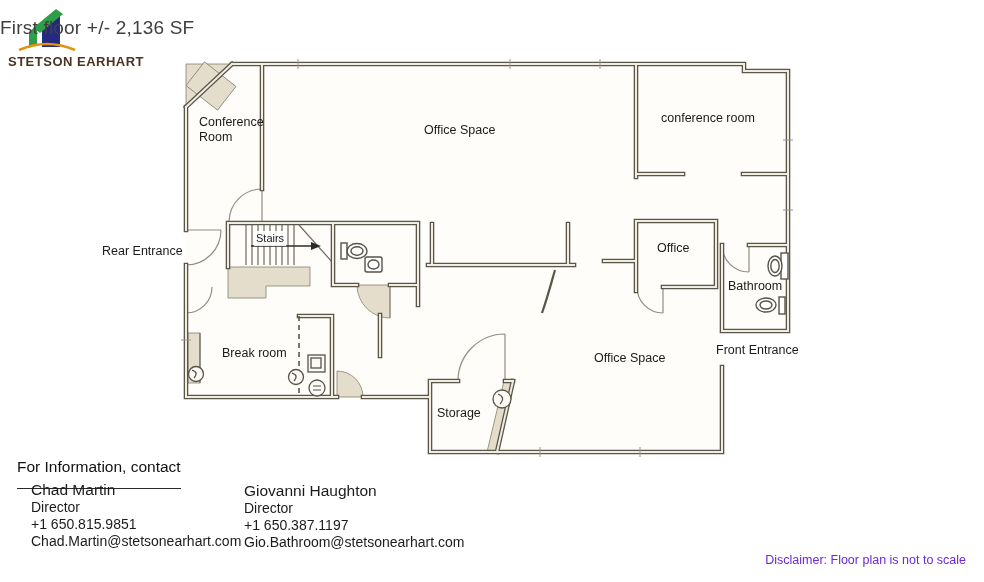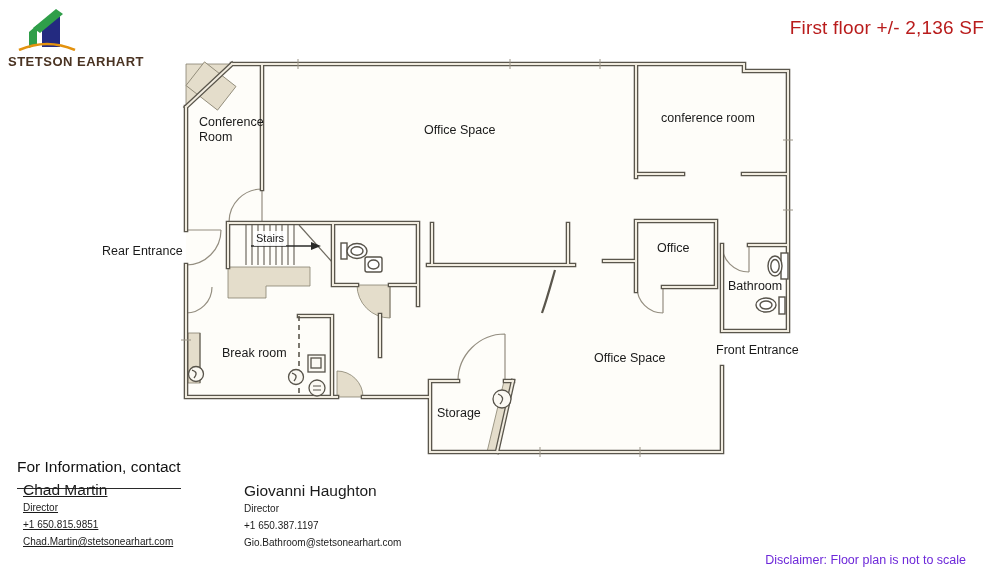--- a/index.html
+++ b/index.html
@@ -3,35 +3,35 @@
 <meta charset="utf-8">
 <style>
   * { margin:0; padding:0; box-sizing:border-box; }
   html,body { width:984px; height:582px; }
   body { font-family:"Liberation Sans", sans-serif; background:#ffffff; position:relative; overflow:hidden; color:#1b1b1b; }
   .page { position:absolute; inset:0; }
 
   
   .logo { position:absolute; left:8px; top:5px; width:78px; text-align:center; }
   .logo-text { font-family:Liberation Sans, sans-serif; font-weight:bold; font-size:13px; letter-spacing:.5px; color:#4a3322; white-space:nowrap; margin-top:-1px;text-align:center; }
-  .title { position:absolute; left:0; right:0; top:17px; text-align:right; font-size:19px; font-weight:400; color:#b91c1c; letter-spacing:.2px; }
+  .title { position:absolute; left:0; right:0; top:17px; text-align:left; font-size:19px; font-weight:400; color:#404040; letter-spacing:.2px; }
 
   
   .plan-svg { position:absolute; inset:0; width:984px; height:582px; }
   .plan-label { position:absolute; font-size:12.5px; color:#1a1a1a; line-height:14.5px; white-space:nowrap; }
   .plan-label.wrap { white-space:normal; }
   .plan-label.small { font-size:11px; background:rgba(255,255,255,.88); padding:0 2px; }
 
   
   .contact-heading { position:absolute; left:17px; top:458px; font-size:15.5px; color:#111; border-bottom:1.6px solid #2a2a2a; padding-bottom:12px; }
   .contact-col { position:absolute; width:230px; }
-  .col1 { left:23px; top:480px;text-decoration:underline; }
+  .col1 { left:31px; top:480px; }
   .col2 { left:244px; top:481px; }
   .person-name { font-size:15.5px; line-height:19px; }
-  .person-line { font-size:10px; line-height:17.2px; }
+  .person-line { font-size:14px; line-height:17.2px; }
   .disclaimer { position:absolute; right:18px; top:553px; font-size:12.5px; color:#6d28d9; }
 </style>
 </head>
 <body>
 
 <div class="page">
 
   <div class="logo">
     <svg width="64" height="46" viewBox="0 0 64 46">
       <polygon points="14,27 22,20 22,39 14,43" fill="#2f9e49"></polygon>

